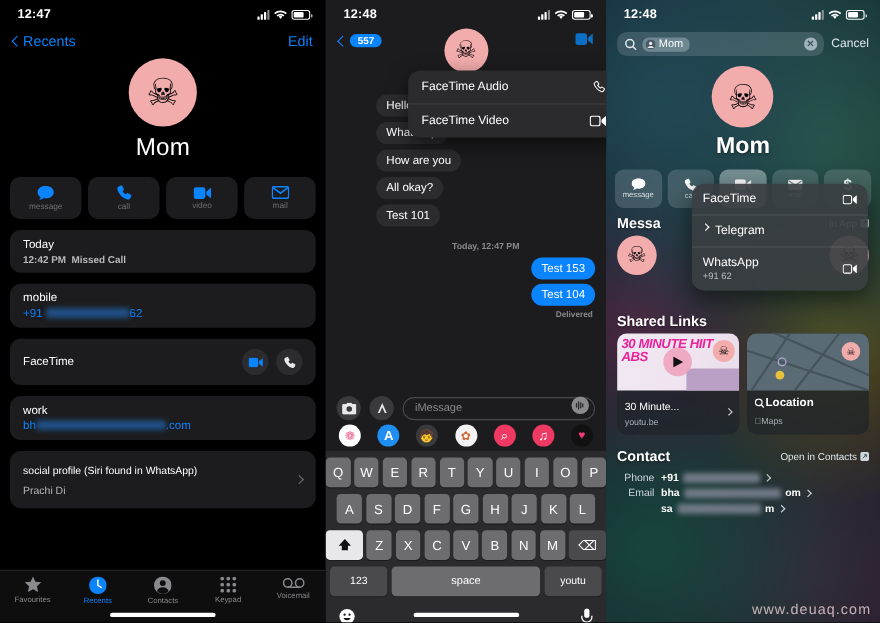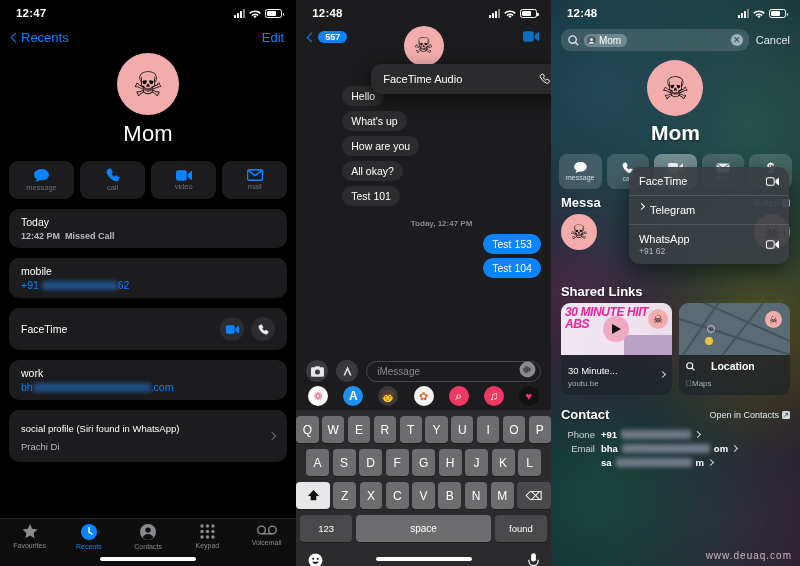--- a/index.html
+++ b/index.html
@@ -181,21 +181,21 @@
   .mroad { position:absolute; background:#44535c; }
   .pin { position:absolute; border-radius:50%; }
   .lmeta { padding:5px 7px; display:flex; align-items:center; justify-content:space-between; }
   .lt { color:#fff; font-size:9.5px; }
   .ls { color:#a7b0b6; font-size:8px; margin-top:1px;}
   .cmeta { padding:5px 7px; }
   .crow3 { display:flex; gap:6px; font-size:9.5px; margin-top:3px; align-items:flex-start; padding:0 10px;}
   .clbl { color:#cfd8dc; width:34px; text-align:right; flex:none;}
   .cval { color:#fff; font-weight:bold; display:flex; align-items:center; gap:4px;}
   .chev-w { width:5px; height:5px; border-right:1.4px solid #cfd8dc; border-top:1.4px solid #cfd8dc; transform:rotate(45deg);}
-  .wm { position:absolute; right:8px; bottom:5px; color:#e0c9cf; font-size:10px; letter-spacing:1px; z-index:9; opacity:.85;}
+  .wm { position:absolute; right:8px; bottom:5px; color:#e0c9cf; font-size:13px; letter-spacing:1px; z-index:9; opacity:.85;}
 </style>
 </head>
 <body>
 
 <div class="stage">
 
   <div class="panel p1">
 
     <div class="statusbar">
       <span>12:47</span>
@@ -410,35 +410,43 @@
       </span>
     </div>
 
     <div class="menu">
       <div class="mitem">
         <span>FaceTime Audio</span>
         <svg width="12" height="12" viewBox="0 0 16 16" fill="none" stroke="#fff" stroke-width="1.3">
             <path d="M4.6 1.4 2.6 2.5c-1 .5-1.3 1.6-.8 2.8a14.6 14.6 0 0 0 8.3 8.3c1.2.5 2.3.2 2.8-.8l1-2c.2-.4.1-.8-.3-1l-2.6-1.5c-.4-.2-.8-.2-1.1.2l-.9 1a11 11 0 0 1-3.2-3.2l1-.9c.3-.3.4-.7.2-1.1L5.6 1.7c-.2-.4-.6-.5-1-.3z"></path>
           </svg>
       </div>
+      <div class="mitem">
+        <span>FaceTime Video</span>
+        <svg width="15" height="10" viewBox="0 0 18 12">
+            <rect x=".7" y=".7" width="10.6" height="10.6" rx="2.2" fill="none" stroke="#fff" stroke-width="1.4"></rect>
+            <path d="M13 4.6 17.3.9c.4-.3.7-.1.7.3v9.6c0 .4-.3.6-.7.3L13 7.4z" fill="#fff"></path>
+          </svg>
+      </div>
     </div>
 
     <div class="thread">
       <div>
         <div><span class="bub">Hello</span></div>
         <div><span class="bub">What's up</span></div>
         <div><span class="bub">How are you</span></div>
         <div><span class="bub">All okay?</span></div>
         <div><span class="bub">Test 101</span></div>
       </div>
       <div class="ts">Today, 12:47 PM</div>
       <div class="outwrap">
         <div><span class="bub out">Test 153</span></div>
         <div><span class="bub out">Test 104</span></div>
       </div>
+      <div class="deliv">Delivered</div>
     </div>
 
     <div class="composer">
       <span class="cbtn">
         <svg width="13" height="11" viewBox="0 0 16 13" fill="#e8e8ea">
             <path d="M5.6 0 4.8 1.4H1.6A1.6 1.6 0 0 0 0 3v8.4C0 12.3.7 13 1.6 13h12.8c.9 0 1.6-.7 1.6-1.6V3c0-.9-.7-1.6-1.6-1.6h-3.2L10.4 0z"></path>
             <circle cx="8" cy="7" r="3.1" fill="#3a3a3c"></circle>
           </svg>
       </span>
       <span class="cbtn">
@@ -504,21 +512,21 @@
         <span class="key ltr">C</span>
         <span class="key ltr">V</span>
         <span class="key ltr">B</span>
         <span class="key ltr">N</span>
         <span class="key ltr">M</span>
         <span class="key wide" style="font-size:12px">⌫</span>
       </div>
       <div class="krow" style="padding:0 4px">
         <span class="key fn" style="width:52px">123</span>
         <span class="key space">space</span>
-        <span class="key fn" style="width:52px">found</span>
+        <span class="key fn" style="width:52px">youtu</span>
       </div>
       <div class="kbot">
         <span>
           <svg width="15" height="15" viewBox="0 0 16 16">
               <circle cx="8" cy="8" r="7.4" fill="#fff"></circle>
               <circle cx="5.6" cy="6.2" r="1.1" fill="#111"></circle>
               <circle cx="10.4" cy="6.2" r="1.1" fill="#111"></circle>
               <path d="M4.4 9.4a4 4 0 0 0 7.2 0z" fill="#111"></path>
             </svg>
         </span>
@@ -694,21 +702,21 @@
           <div class="lthumb mthumb">
             <span class="mroad" style="left:-6px;top:14px;width:130px;height:2px;transform:rotate(24deg)"></span>
             <span class="mroad" style="left:-6px;top:34px;width:130px;height:2px;transform:rotate(18deg)"></span>
             <span class="mroad" style="left:20px;top:-8px;width:2px;height:70px;transform:rotate(34deg)"></span>
             <span class="mroad" style="left:62px;top:-8px;width:2px;height:70px;transform:rotate(38deg)"></span>
             <span class="pin" style="right:8px;top:8px;width:17px;height:17px;background:#f2acac;display:flex;align-items:center;justify-content:center;font-size:9px">☠</span>
             <span class="pin" style="left:28px;top:22px;width:8px;height:8px;border:1.5px solid #c9b2e8"></span>
             <span class="pin" style="left:26px;top:34px;width:8px;height:8px;background:#e8c23a"></span>
           </div>
           <div class="cmeta">
-            <span style="display:flex;align-items:center;gap:16px">
+            <span style="display:flex;align-items:center;gap:1px">
               <svg width="9" height="9" viewBox="0 0 12 12" fill="none" stroke="#fff" stroke-width="1.5">
                   <circle cx="5" cy="5" r="4"></circle>
                   <path d="M8 8l3.2 3.2"></path>
                 </svg>
               <span class="lt" style="font-weight:bold;font-size:10.5px">Location</span>
             </span>
             <span class="ls"><span>Maps</span></span>
           </div>
         </div>
       </div>

